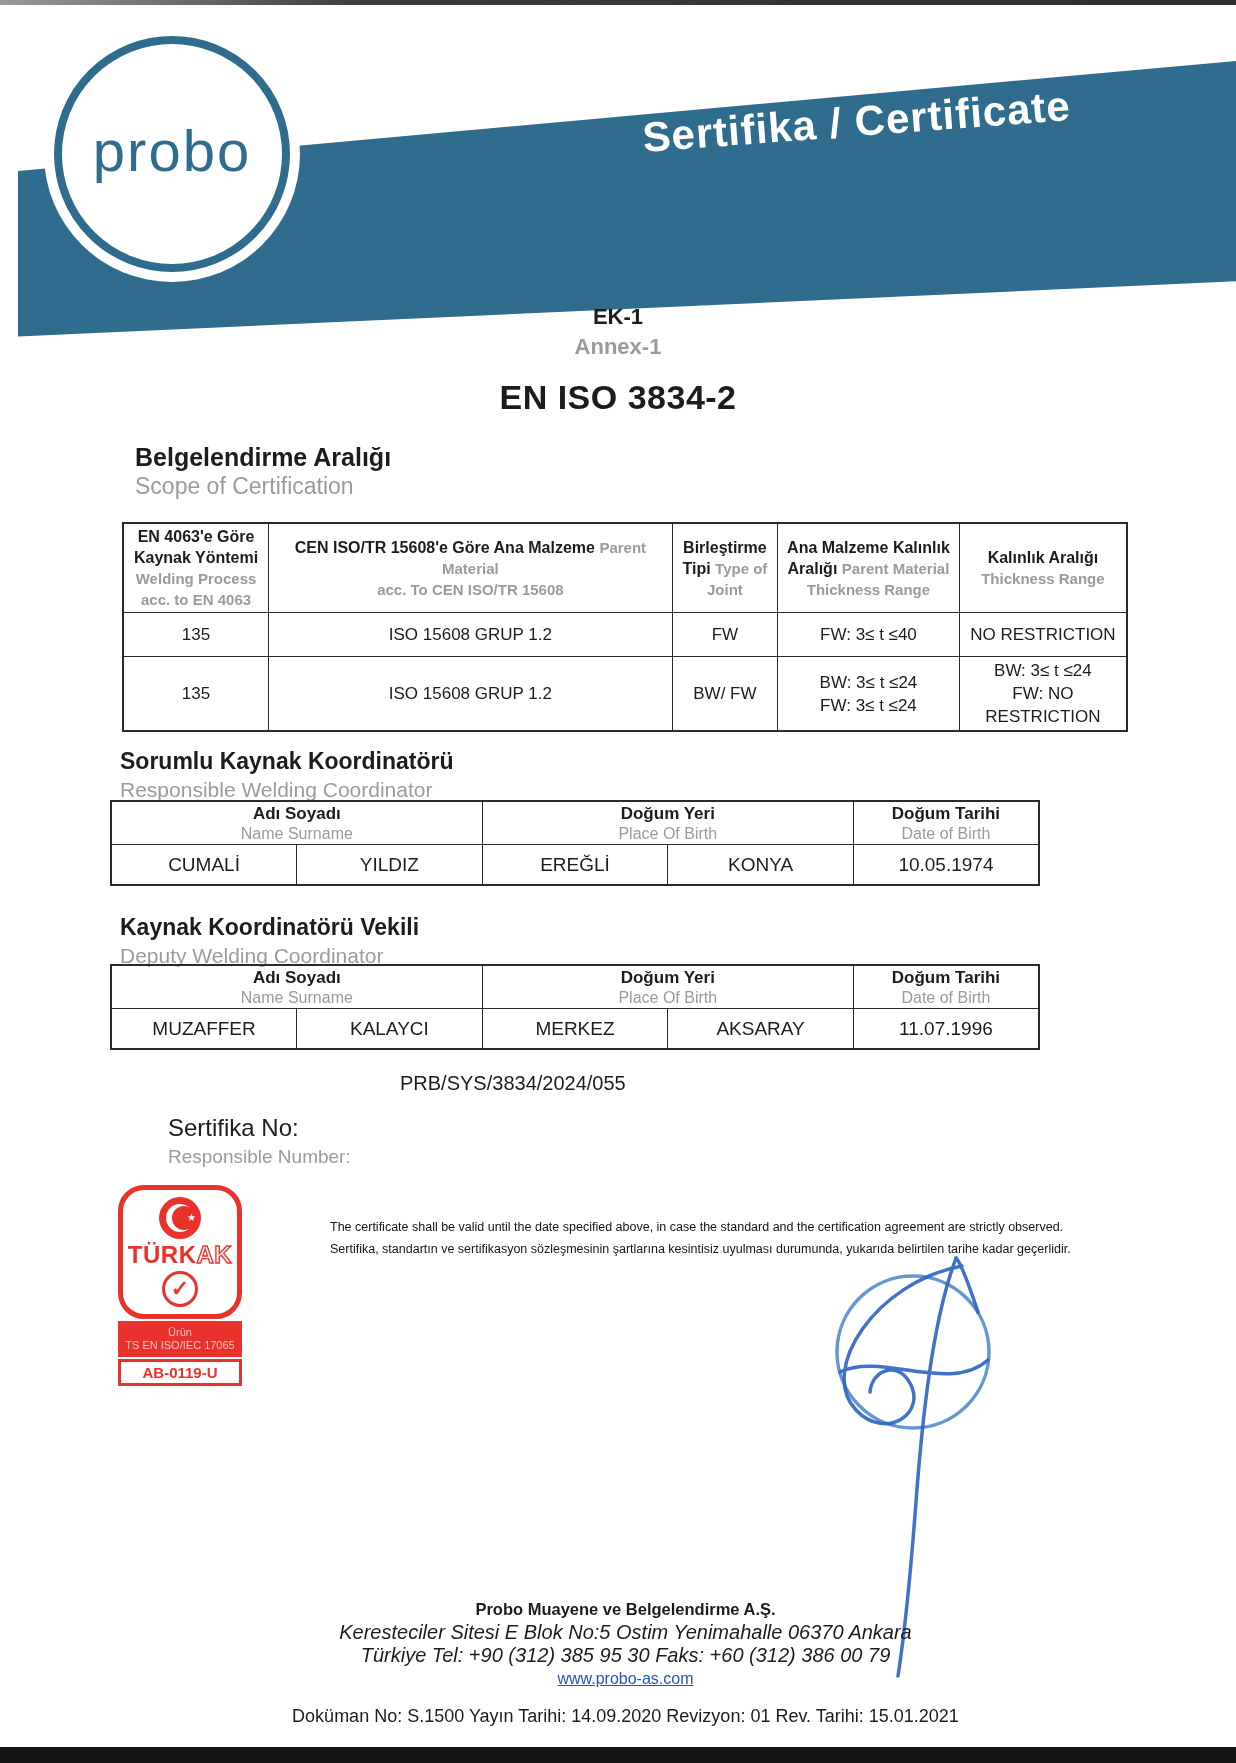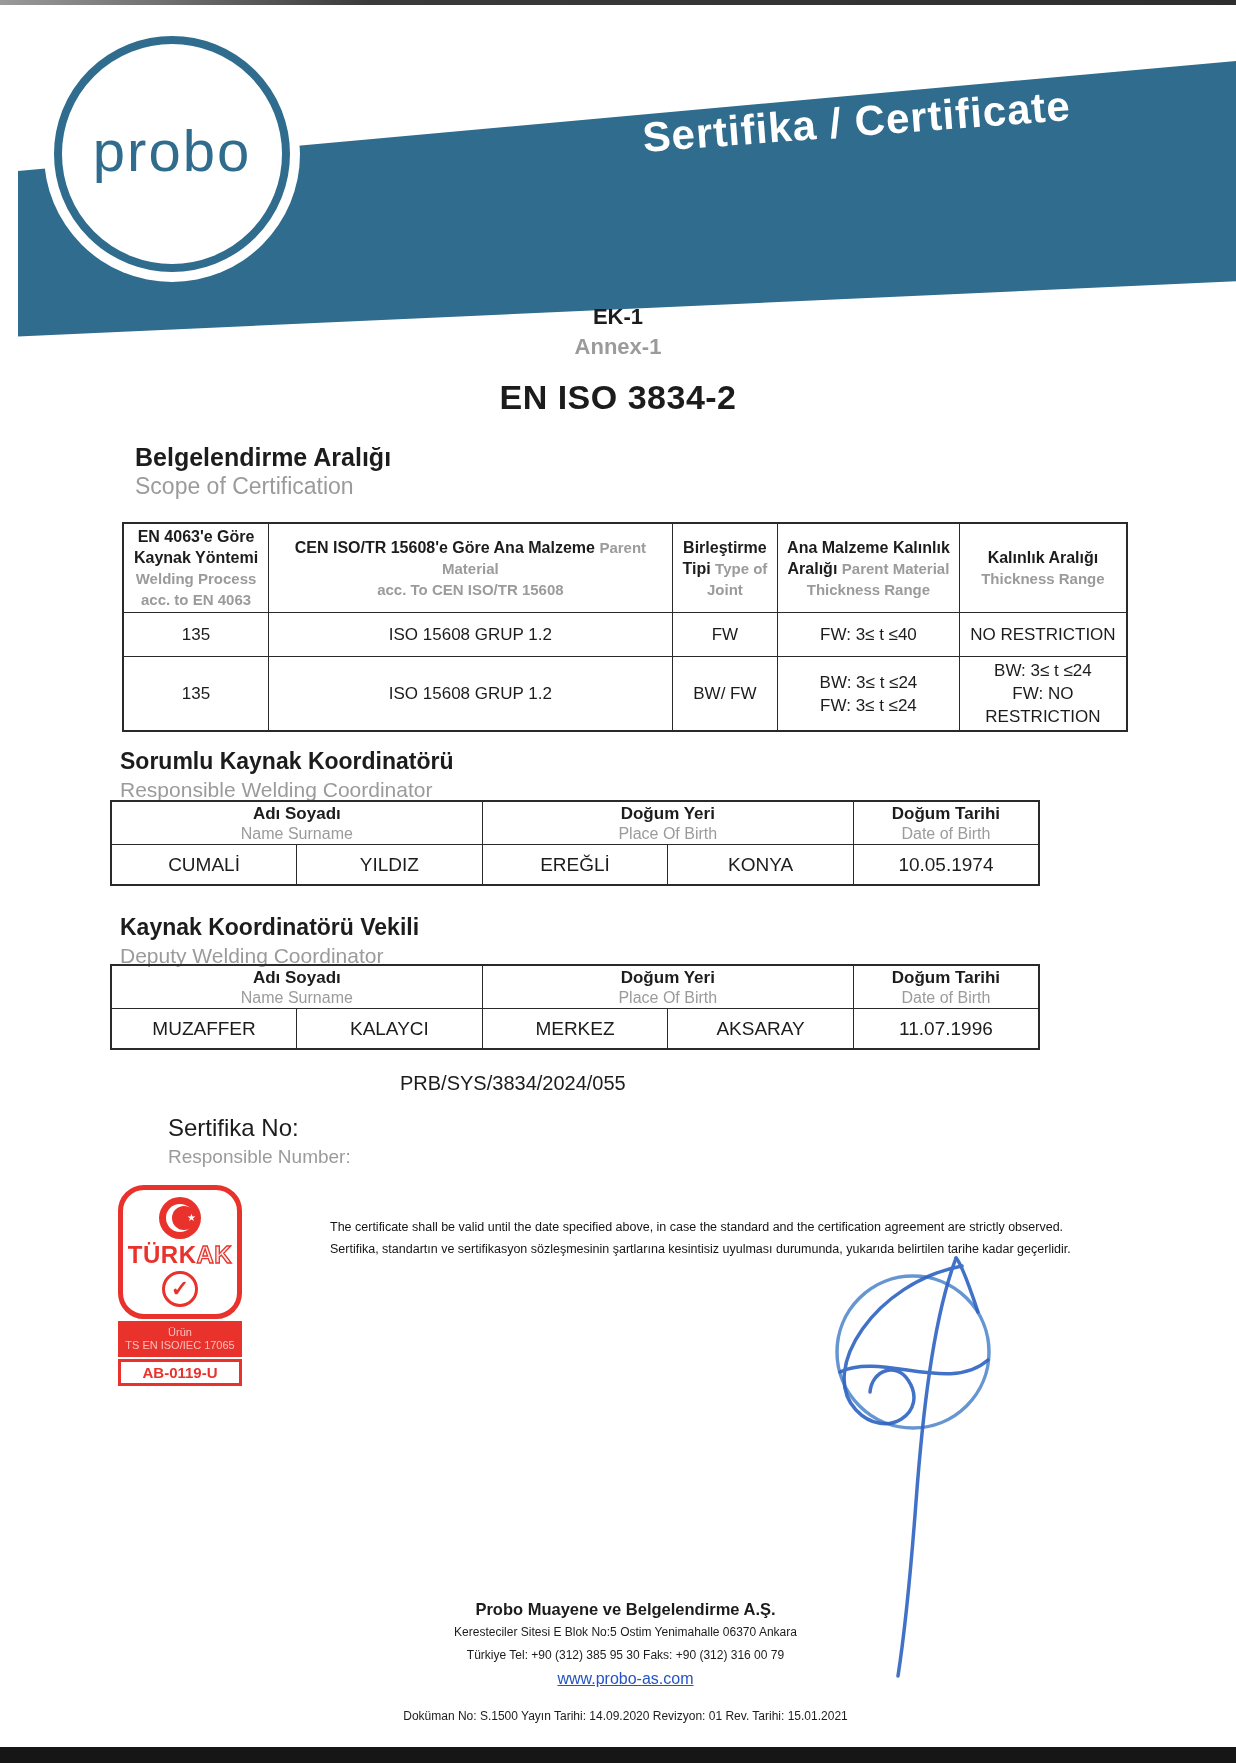--- a/index.html
+++ b/index.html
@@ -78,23 +78,23 @@
   
   .validity{position:absolute;left:330px;top:1216px;width:770px;font-size:12.5px;line-height:22px;color:#141414;}
   .validity div{white-space:nowrap;}
 
   
   .signature{position:absolute;left:810px;top:1252px;width:200px;height:430px;}
 
   
   .footer{position:absolute;left:0;top:1598px;width:1236px;text-align:center;padding-left:15px;box-sizing:border-box;}
   .f-company{font-size:16.5px;font-weight:700;line-height:23px;}
-  .f-line{font-size:12px;line-height:23px;}
+  .f-line{font-size:20px;line-height:23px;font-style:italic;}
   .f-link{color:#2353c4;text-decoration:underline;font-size:16px;line-height:23px;display:inline-block;}
-  .f-doc{font-size:12px;line-height:23px;margin-top:15px;}
+  .f-doc{font-size:18px;line-height:23px;margin-top:15px;}
 </style>
 </head>
 <body>
 
 <div class="page">
   <div class="top-edge"></div>
 
   <div class="banner">
     <div class="banner-title">Sertifika / Certificate</div>
   </div>
@@ -281,19 +281,19 @@
       <path d="M 152 14 C 66 30 8 118 46 158 C 76 190 120 160 98 128 C 86 110 62 118 60 140"></path>
       <path d="M 30 120 C 72 100 140 142 178 108"></path>
       <path d="M 168 60 C 158 30 150 10 146 6"></path>
       <path d="M 146 6 C 122 70 112 170 106 250 C 100 330 94 385 88 424"></path>
     </g>
   </svg>
 
   <div class="footer">
     <div class="f-company">Probo Muayene ve Belgelendirme A.Ş.</div>
     <div class="f-line">Keresteciler Sitesi E Blok No:5 Ostim Yenimahalle 06370 Ankara</div>
-    <div class="f-line">Türkiye Tel: +90 (312) 385 95 30 Faks: +90 (312) 316 00 79</div>
+    <div class="f-line">Türkiye Tel: +90 (312) 385 95 30 Faks: +60 (312) 386 00 79</div>
     <div><a class="f-link" href="#">www.probo-as.com</a></div>
     <div class="f-doc">Doküman No: S.1500 Yayın Tarihi: 14.09.2020 Revizyon: 01 Rev. Tarihi: 15.01.2021</div>
   </div>
 
   <div class="bottom-bar"></div>
 </div>
 
 </body></html>

